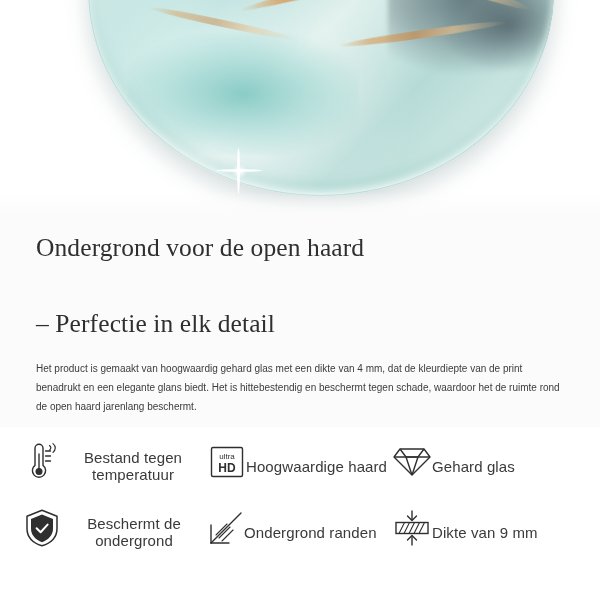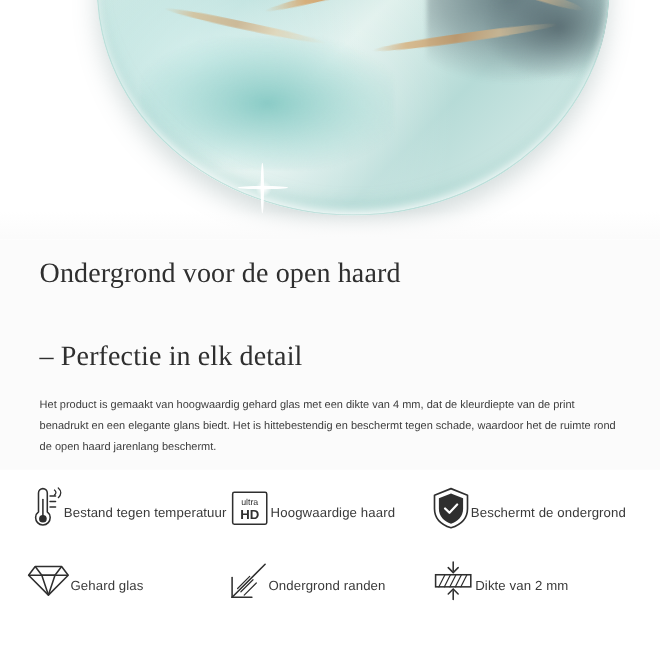--- a/index.html
+++ b/index.html
@@ -163,21 +163,21 @@
     text-align: center;
   }
   .feature-icon {
     height: 44px;
     display: flex;
     align-items: center;
     justify-content: center;
     margin-bottom: 8px;
   }
   .feature-label {
-    font-size: 12px;
+    font-size: 15px;
     color: #3a3a3a;
     letter-spacing: 0.1px;
   }
   svg { display: block; }
 </style>
 </head>
 <body>
 
 <div class="page">
 
@@ -234,40 +234,40 @@
           <rect x="3.5" y="4.5" width="31" height="29" rx="1.5" stroke="#2f2f2f" stroke-width="1.4"></rect>
           <text x="19" y="16" text-anchor="middle" font-family="Liberation Sans, sans-serif" font-size="8" fill="#2f2f2f">ultra</text>
           <text x="19" y="29" text-anchor="middle" font-family="Liberation Sans, sans-serif" font-size="12" font-weight="bold" fill="#2f2f2f">HD</text>
         </svg>
       </div>
       <div class="feature-label">Hoogwaardige haard</div>
     </div>
 
     <div class="feature">
       <div class="feature-icon">
-        <svg width="36" height="40" viewBox="0 0 36 40" fill="none">
-          <path d="M18 2.2 33 8.2v12.2c0 9-6.3 14.6-15 17.4C9.3 35 3 29.4 3 20.4V8.2Z" stroke="#2f2f2f" stroke-width="1.5" stroke-linejoin="round"></path>
-          <path d="M18 6.6 29 11v9.6c0 7-4.8 11.4-11 13.6-6.2-2.2-11-6.6-11-13.6V11Z" fill="#2f2f2f"></path>
-          <path d="m12.6 20.2 4 4 7-7.6" stroke="#ffffff" stroke-width="2" stroke-linecap="round" stroke-linejoin="round" fill="none"></path>
-        </svg>
-      </div>
-      <div class="feature-label">Beschermt de ondergrond</div>
-    </div>
-
-    <div class="feature">
-      <div class="feature-icon">
         <svg width="40" height="34" viewBox="0 0 40 34" fill="none" stroke="#2f2f2f" stroke-width="1.4" stroke-linejoin="round">
           <path d="M8 4h24l6 8-18 18L2 12Z"></path>
           <path d="M2 12h36"></path>
           <path d="M8 4 14 12l6 18"></path>
           <path d="M32 4 26 12l-6 18"></path>
           <path d="M14 12h12"></path>
         </svg>
       </div>
       <div class="feature-label">Gehard glas</div>
+    </div>
+
+    <div class="feature">
+      <div class="feature-icon">
+        <svg width="36" height="40" viewBox="0 0 36 40" fill="none">
+          <path d="M18 2.2 33 8.2v12.2c0 9-6.3 14.6-15 17.4C9.3 35 3 29.4 3 20.4V8.2Z" stroke="#2f2f2f" stroke-width="1.5" stroke-linejoin="round"></path>
+          <path d="M18 6.6 29 11v9.6c0 7-4.8 11.4-11 13.6-6.2-2.2-11-6.6-11-13.6V11Z" fill="#2f2f2f"></path>
+          <path d="m12.6 20.2 4 4 7-7.6" stroke="#ffffff" stroke-width="2" stroke-linecap="round" stroke-linejoin="round" fill="none"></path>
+        </svg>
+      </div>
+      <div class="feature-label">Beschermt de ondergrond</div>
     </div>
 
     <div class="feature">
       <div class="feature-icon">
         <svg width="36" height="36" viewBox="0 0 36 36" fill="none" stroke="#2f2f2f" stroke-width="1.4" stroke-linecap="round">
           <path d="M3 33 33 3"></path>
           <path d="M3 33h18"></path>
           <path d="M3 33V15"></path>
           <path d="M11 28l11-11" stroke-width="1.1"></path>
           <path d="M8 25l11-11" stroke-width="1.1"></path>
@@ -287,17 +287,17 @@
           <rect x="4" y="13.5" width="32" height="11" stroke="#2f2f2f" stroke-width="1.4" fill="none"></rect>
           <g stroke-width="1.1">
             <path d="M7 24.5 12.5 13.5"></path>
             <path d="M12 24.5 17.5 13.5"></path>
             <path d="M17 24.5 22.5 13.5"></path>
             <path d="M22 24.5 27.5 13.5"></path>
             <path d="M27 24.5 32.5 13.5"></path>
           </g>
         </svg>
       </div>
-      <div class="feature-label">Dikte van 2 mm</div>
+      <div class="feature-label">Dikte van 9 mm</div>
     </div>
 
   </div>
 </div>
 
 </body></html>

